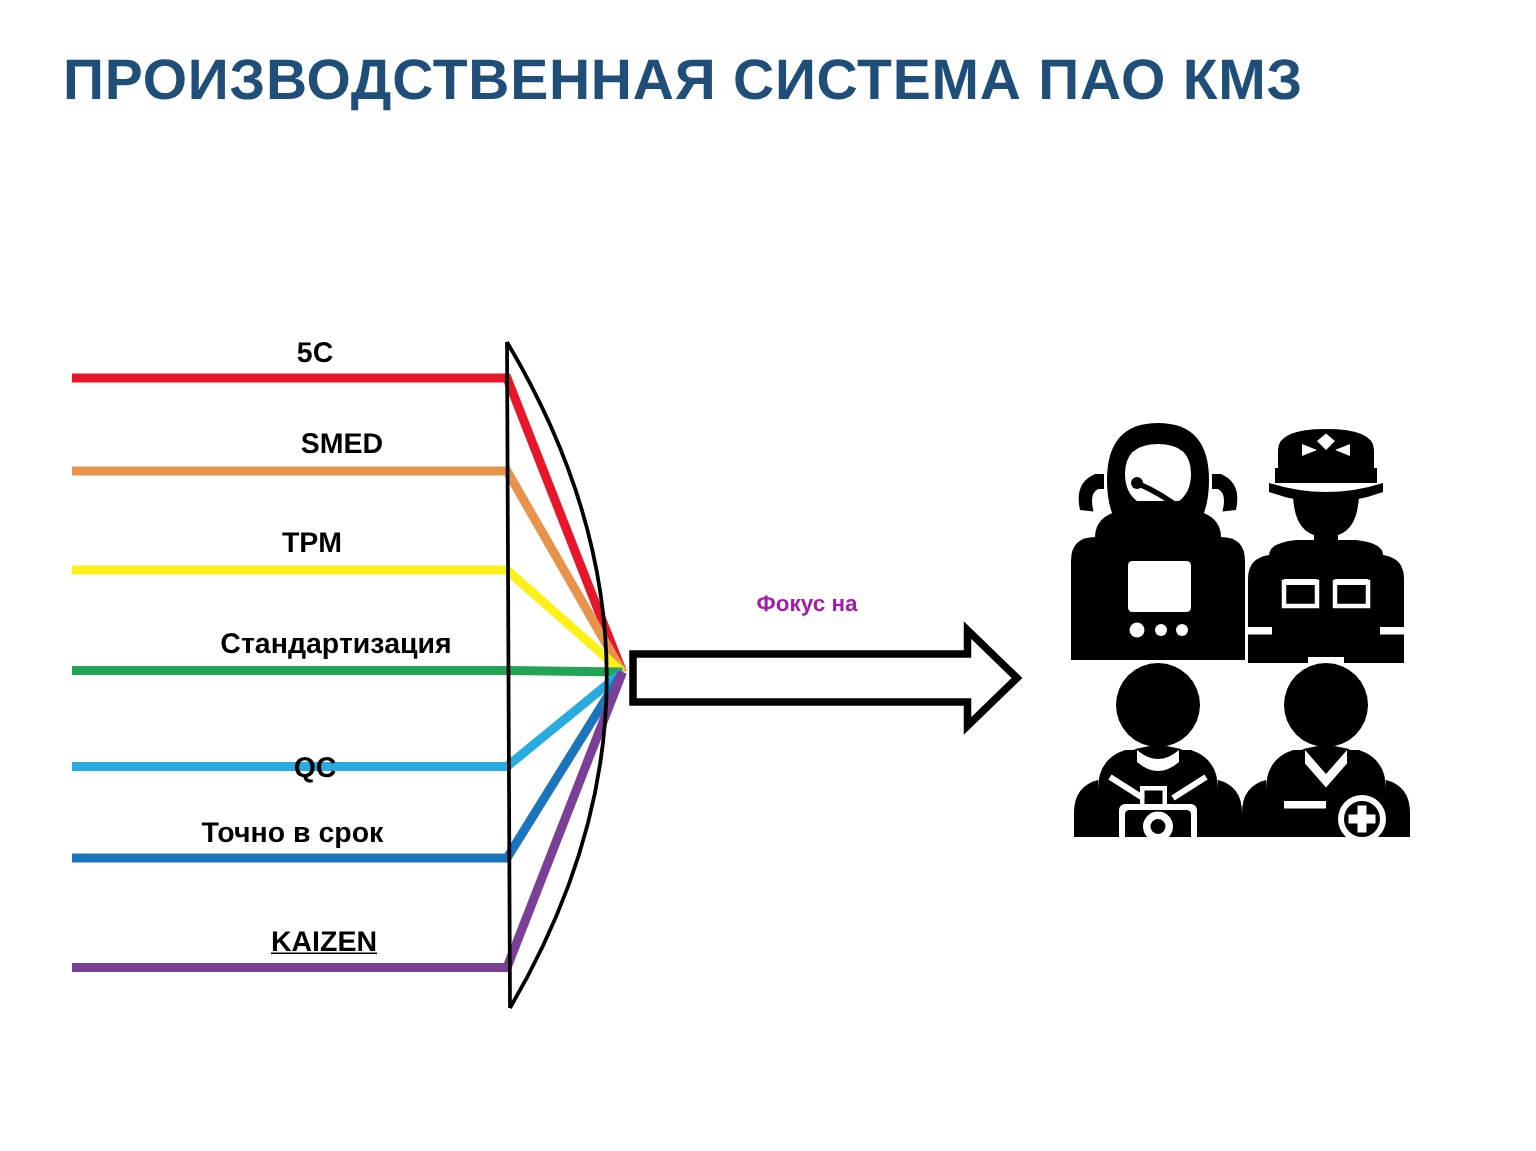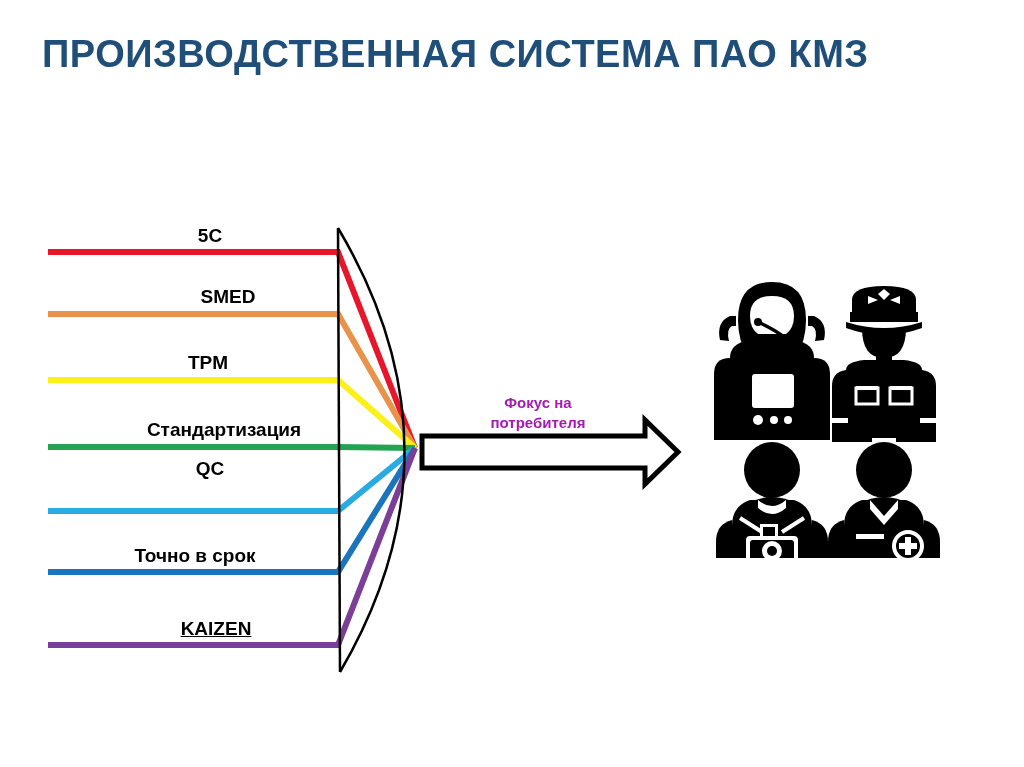--- a/index.html
+++ b/index.html
@@ -114,28 +114,27 @@
     <g id="arrow-group">
         <path d="M 422 436 L 645 436 L 645 420 L 678 452 L 645 484 L 645 468 L 422 468 Z" fill="#ffffff" stroke="#000000" stroke-width="5" stroke-linejoin="miter"></path>
       </g>
   </svg>
 
   <div id="ray-labels">
       <div class="ray-label" style="left: 210px; top: 225px;">5C</div>
       <div class="ray-label" style="left: 228px; top: 286px;">SMED</div>
       <div class="ray-label" style="left: 208px; top: 352px;">TPM</div>
       <div class="ray-label" style="left: 200px; top: 419px; margin-left: 24px;">Стандартизация</div>
-      <div class="ray-label" style="left: 210px; top: 458px;">QC</div>
+      <div class="ray-label" style="left: 210px; top: 502px;">QC</div>
       <div class="ray-label" style="left: 195px; top: 545px;">Точно в срок</div>
       <div class="ray-label" style="left: 216px; top: 618px; text-decoration: underline;">KAIZEN</div>
     </div>
 
   <div class="arrow-label" id="arrow-caption" style="left: 538px; top: 393px;">
     <div>Фокус на</div>
-    <div>потребителя</div>
   </div>
 
   <svg id="people" viewBox="0 0 262 280">
 
     <g fill="#000000">
 
       <path d="M14 62 q-4 -18 10 -24 l6 0 0 10 -4 0 q-6 3 -3 15 z"></path>
       <path d="M118 62 q4 -18 -10 -24 l-6 0 0 10 4 0 q6 3 3 15 z"></path>
 
       <path d="M66 4 q-34 0 -34 38 0 22 10 34 l48 0 q10 -12 10 -34 0 -38 -34 -38 z"></path>

